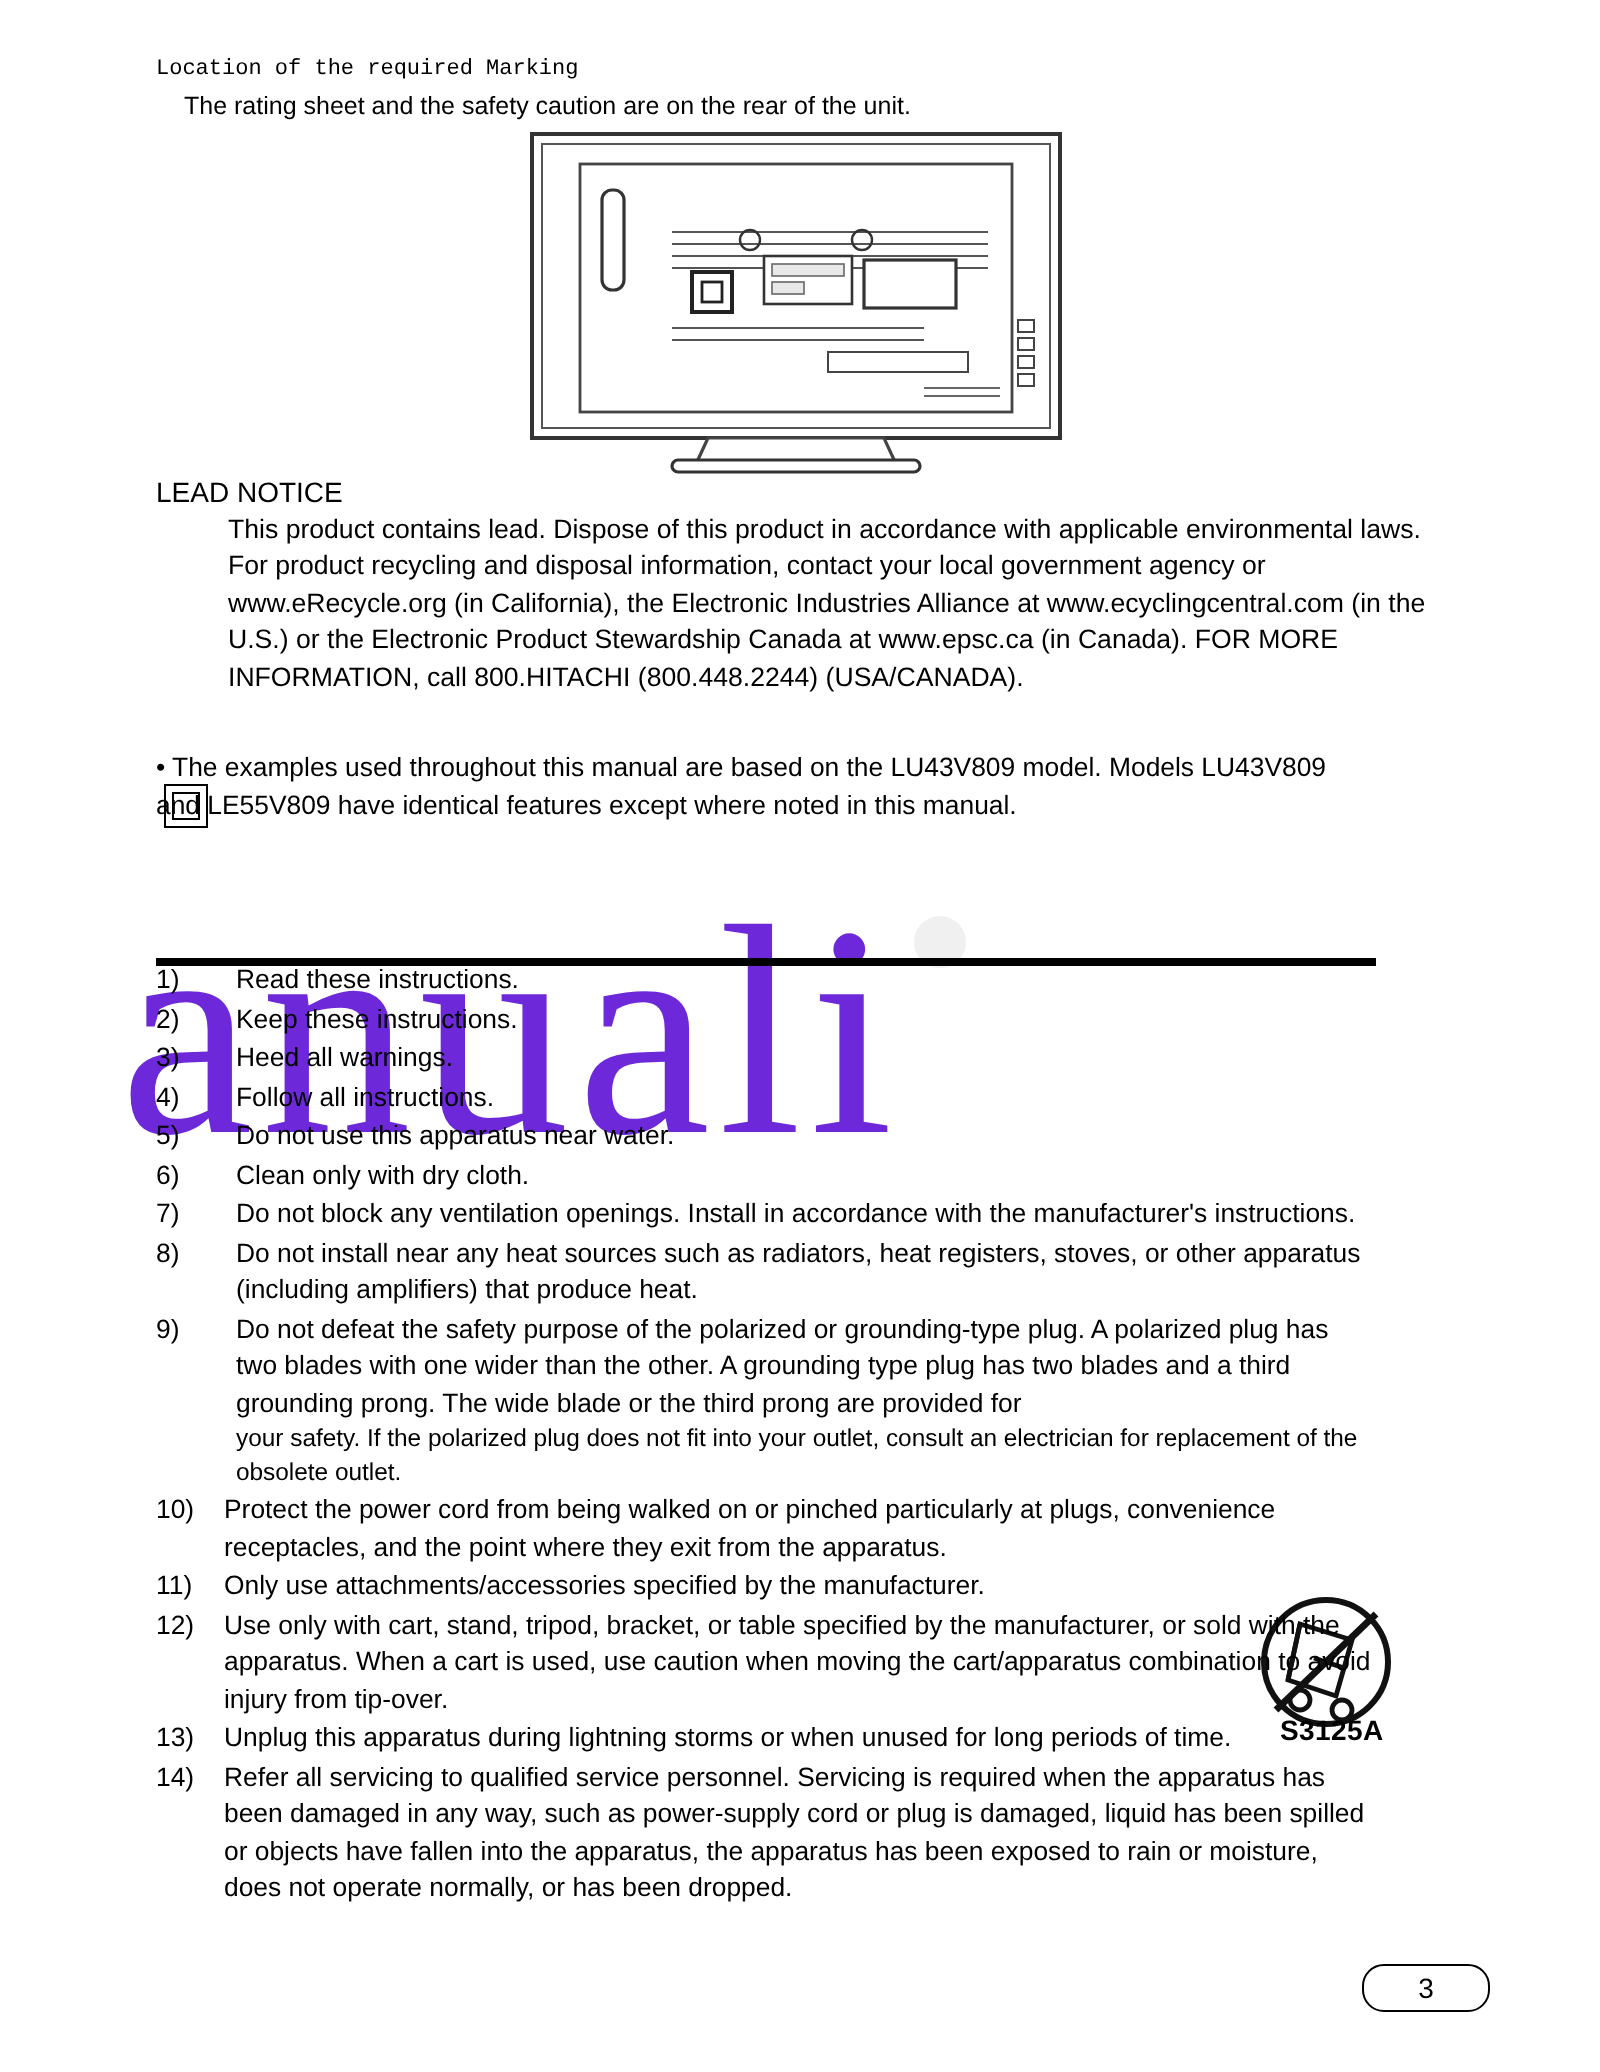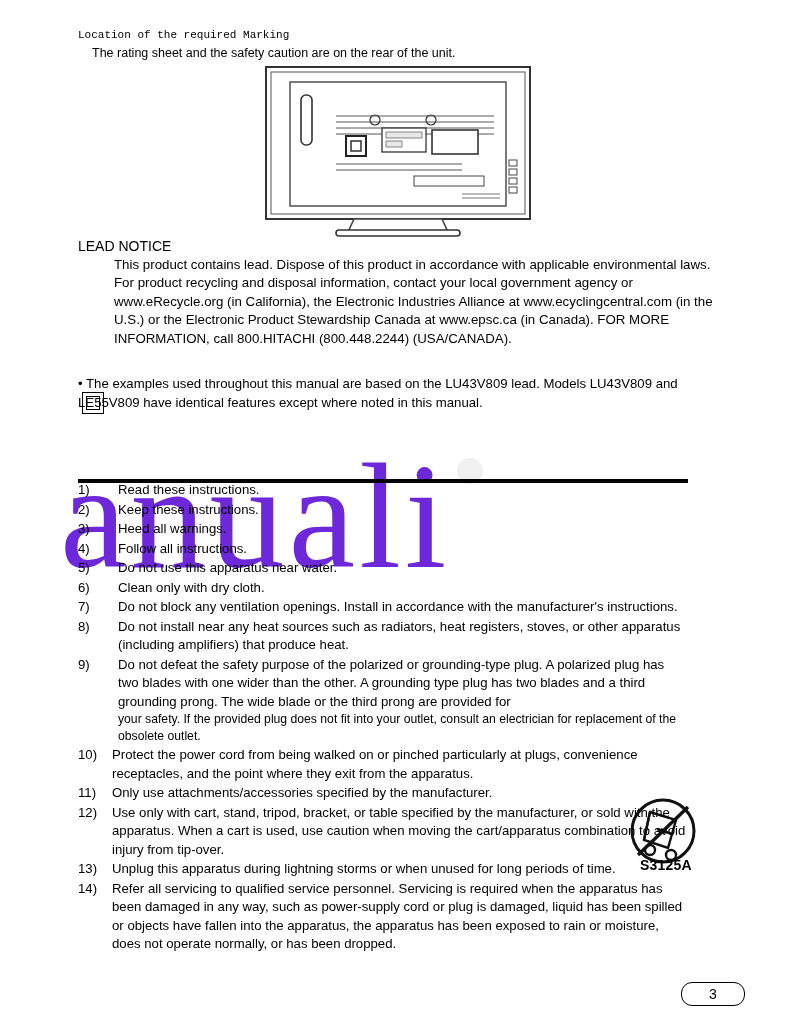--- a/index.html
+++ b/index.html
@@ -276,21 +276,21 @@
       <rect x="74" y="166" width="124" height="6" rx="3" fill="#ffffff" stroke="#333333" stroke-width="1.6"></rect>
     </svg>
   </div>
 
   <div class="lead-title">LEAD NOTICE</div>
   <div class="lead-body">This product contains lead. Dispose of this product in accordance with applicable environmental laws. For product recycling and disposal information, contact your local government agency or www.eRecycle.org (in California), the Electronic Industries Alliance at www.ecyclingcentral.com (in the U.S.) or the Electronic Product Stewardship Canada at www.epsc.ca (in Canada). FOR MORE INFORMATION, call 800.HITACHI (800.448.2244) (USA/CANADA).</div>
 
   <div class="classii">
     <span class="sq-icon"></span>
     <span class="sq-inner"></span>
-    <p class="p2">• The examples used throughout this manual are based on the LU43V809 lead. Models LU43V809 and LE55V809 have identical features except where noted in this manual.</p>
+    <p class="p2">• The examples used throughout this manual are based on the LU43V809 model. Models LU43V809 and LE55V809 have identical features except where noted in this manual.</p>
   </div>
 
   <div class="safety-rule"></div>
 
   <div class="list">
     <div class="li">
       <span class="num">1)</span>
       <span class="txt">Read these instructions.</span>
     </div>
     <div class="li">
@@ -317,21 +317,21 @@
       <span class="num">7)</span>
       <span class="txt">Do not block any ventilation openings. Install in accordance with the manufacturer's instructions.</span>
     </div>
     <div class="li">
       <span class="num">8)</span>
       <span class="txt">Do not install near any heat sources such as radiators, heat registers, stoves, or other apparatus (including amplifiers) that produce heat.</span>
     </div>
     <div class="li">
       <span class="num">9)</span>
       <span class="txt">Do not defeat the safety purpose of the polarized or grounding-type plug. A polarized plug has two blades with one wider than the other. A grounding type plug has two blades and a third grounding prong. The wide blade or the third prong are provided for</span>
-      <span class="txt small">your safety. If the provided plug does not fit into your outlet, consult an electrician for replacement of the obsolete outlet.</span>
+      <span class="txt small">your safety. If the polarized plug does not fit into your outlet, consult an electrician for replacement of the obsolete outlet.</span>
     </div>
     <div class="li narrow">
       <span class="num">10)</span>
       <span class="txt">Protect the power cord from being walked on or pinched particularly at plugs, convenience receptacles, and the point where they exit from the apparatus.</span>
     </div>
     <div class="li narrow">
       <span class="num">11)</span>
       <span class="txt">Only use attachments/accessories specified by the manufacturer.</span>
     </div>
     <div class="li narrow">

